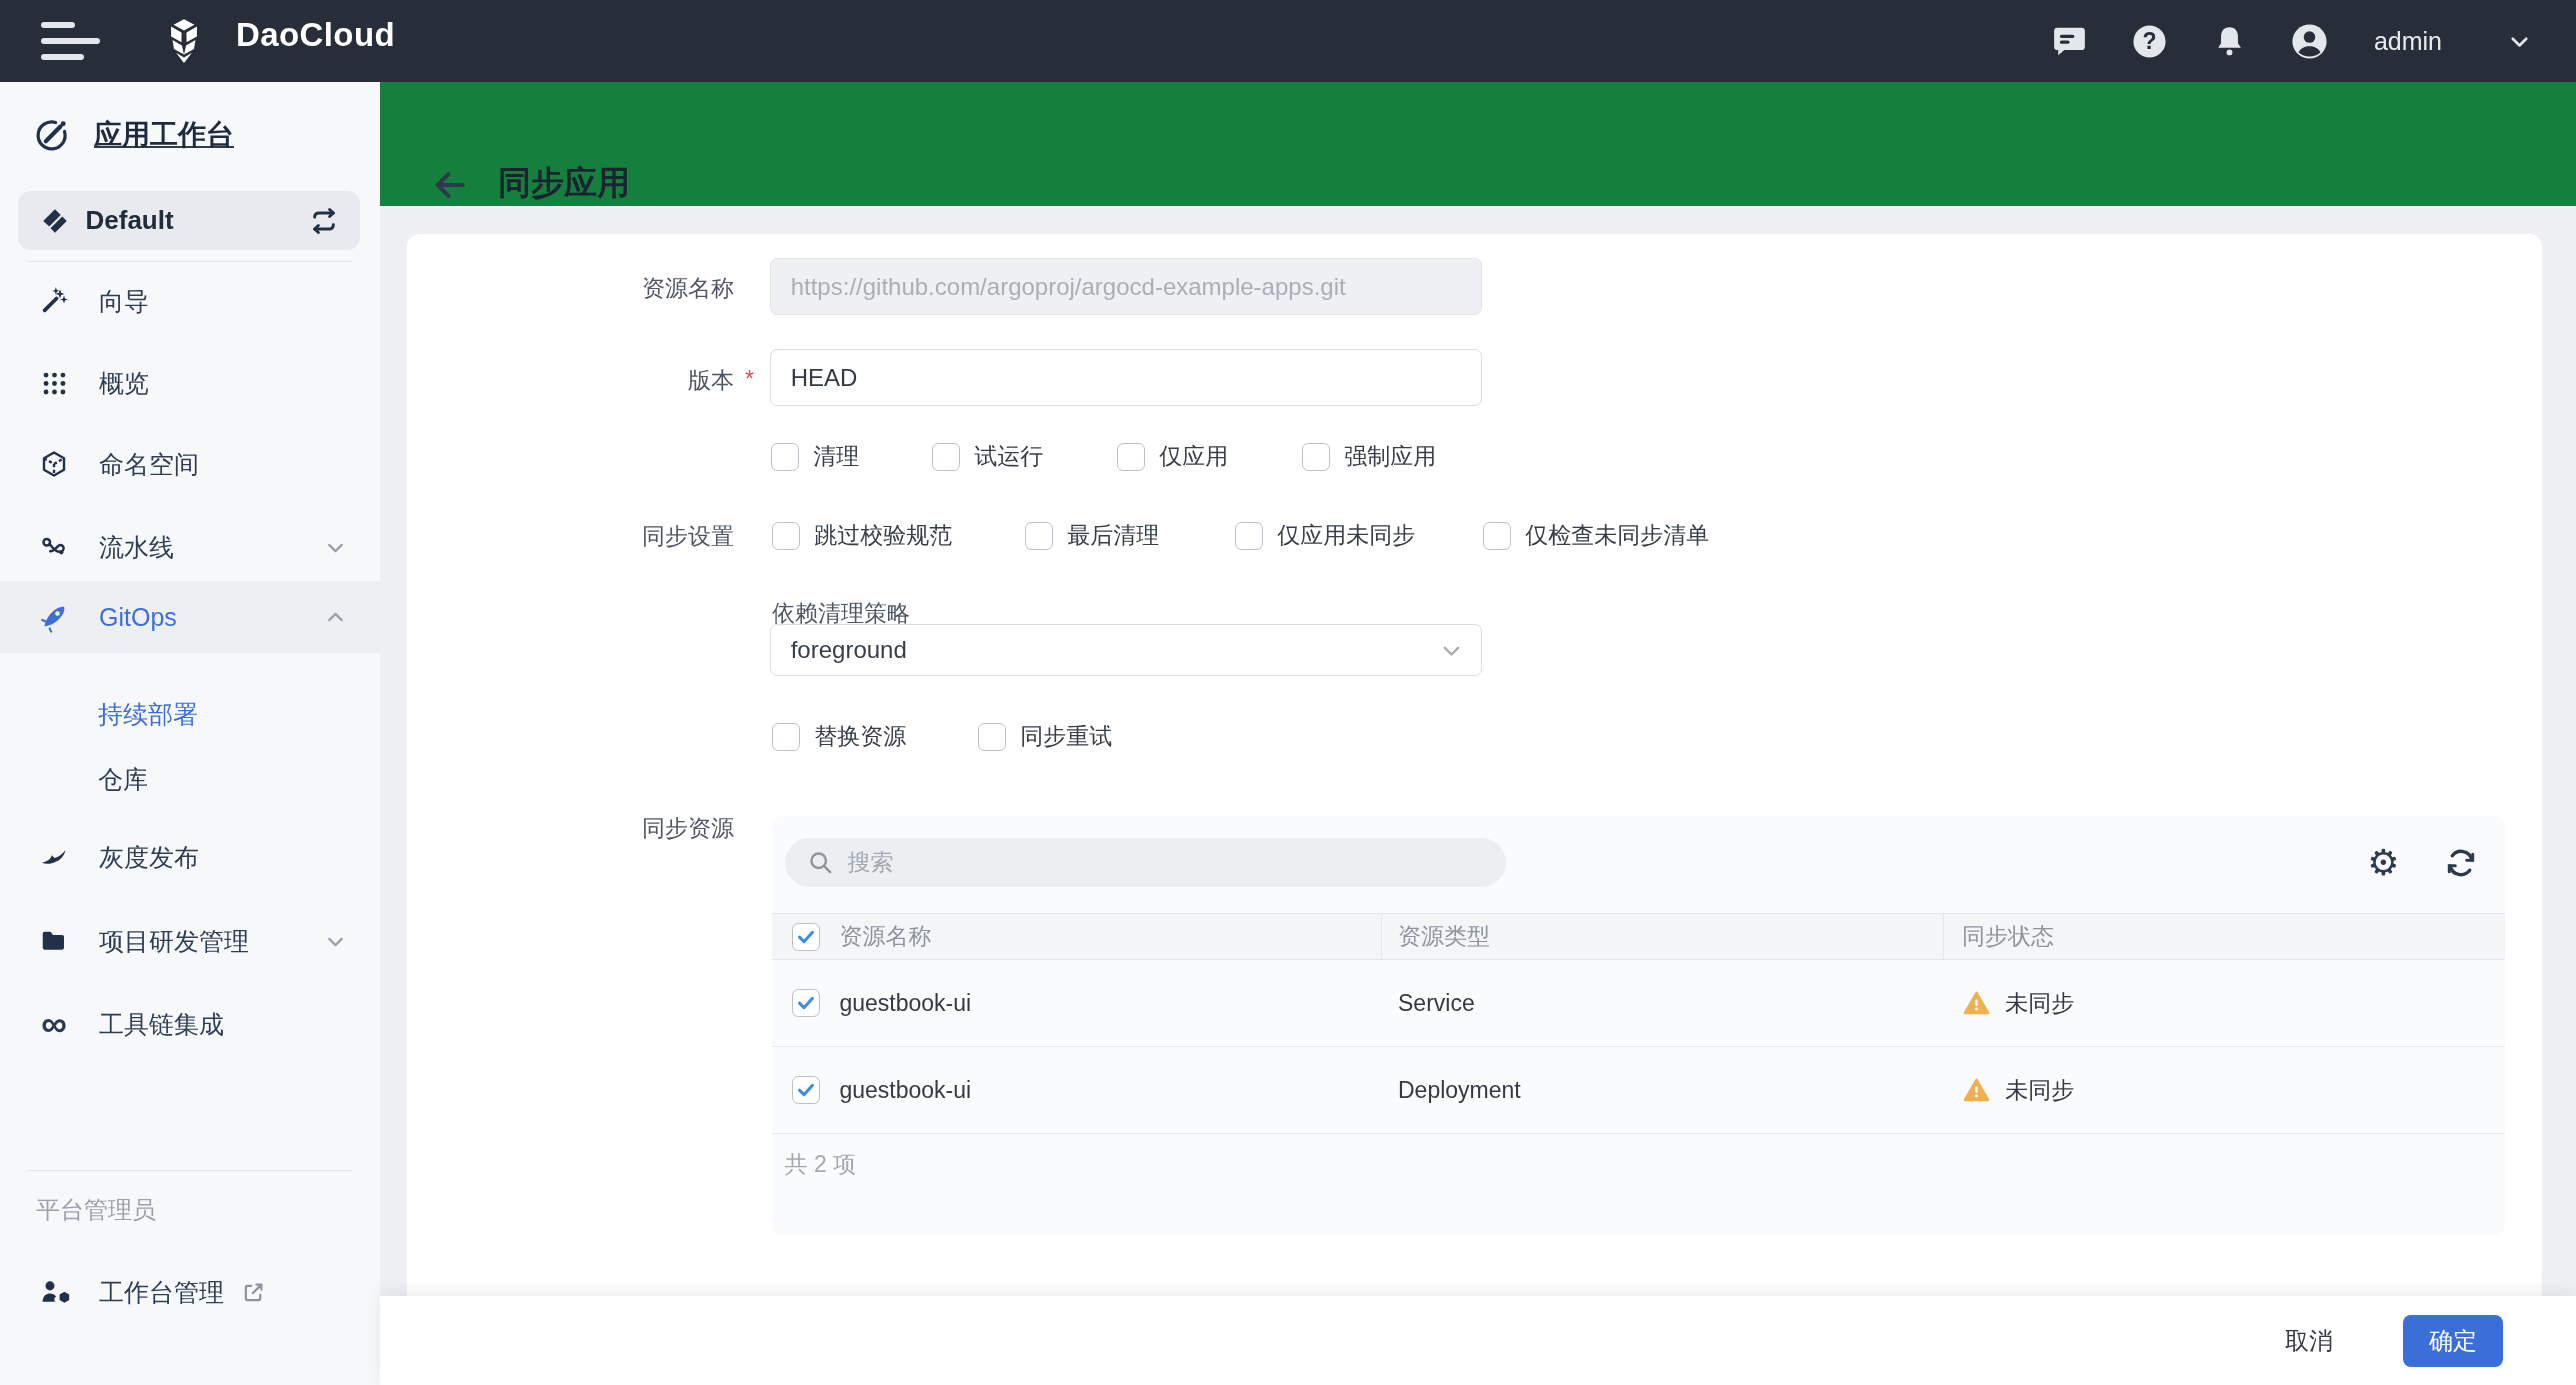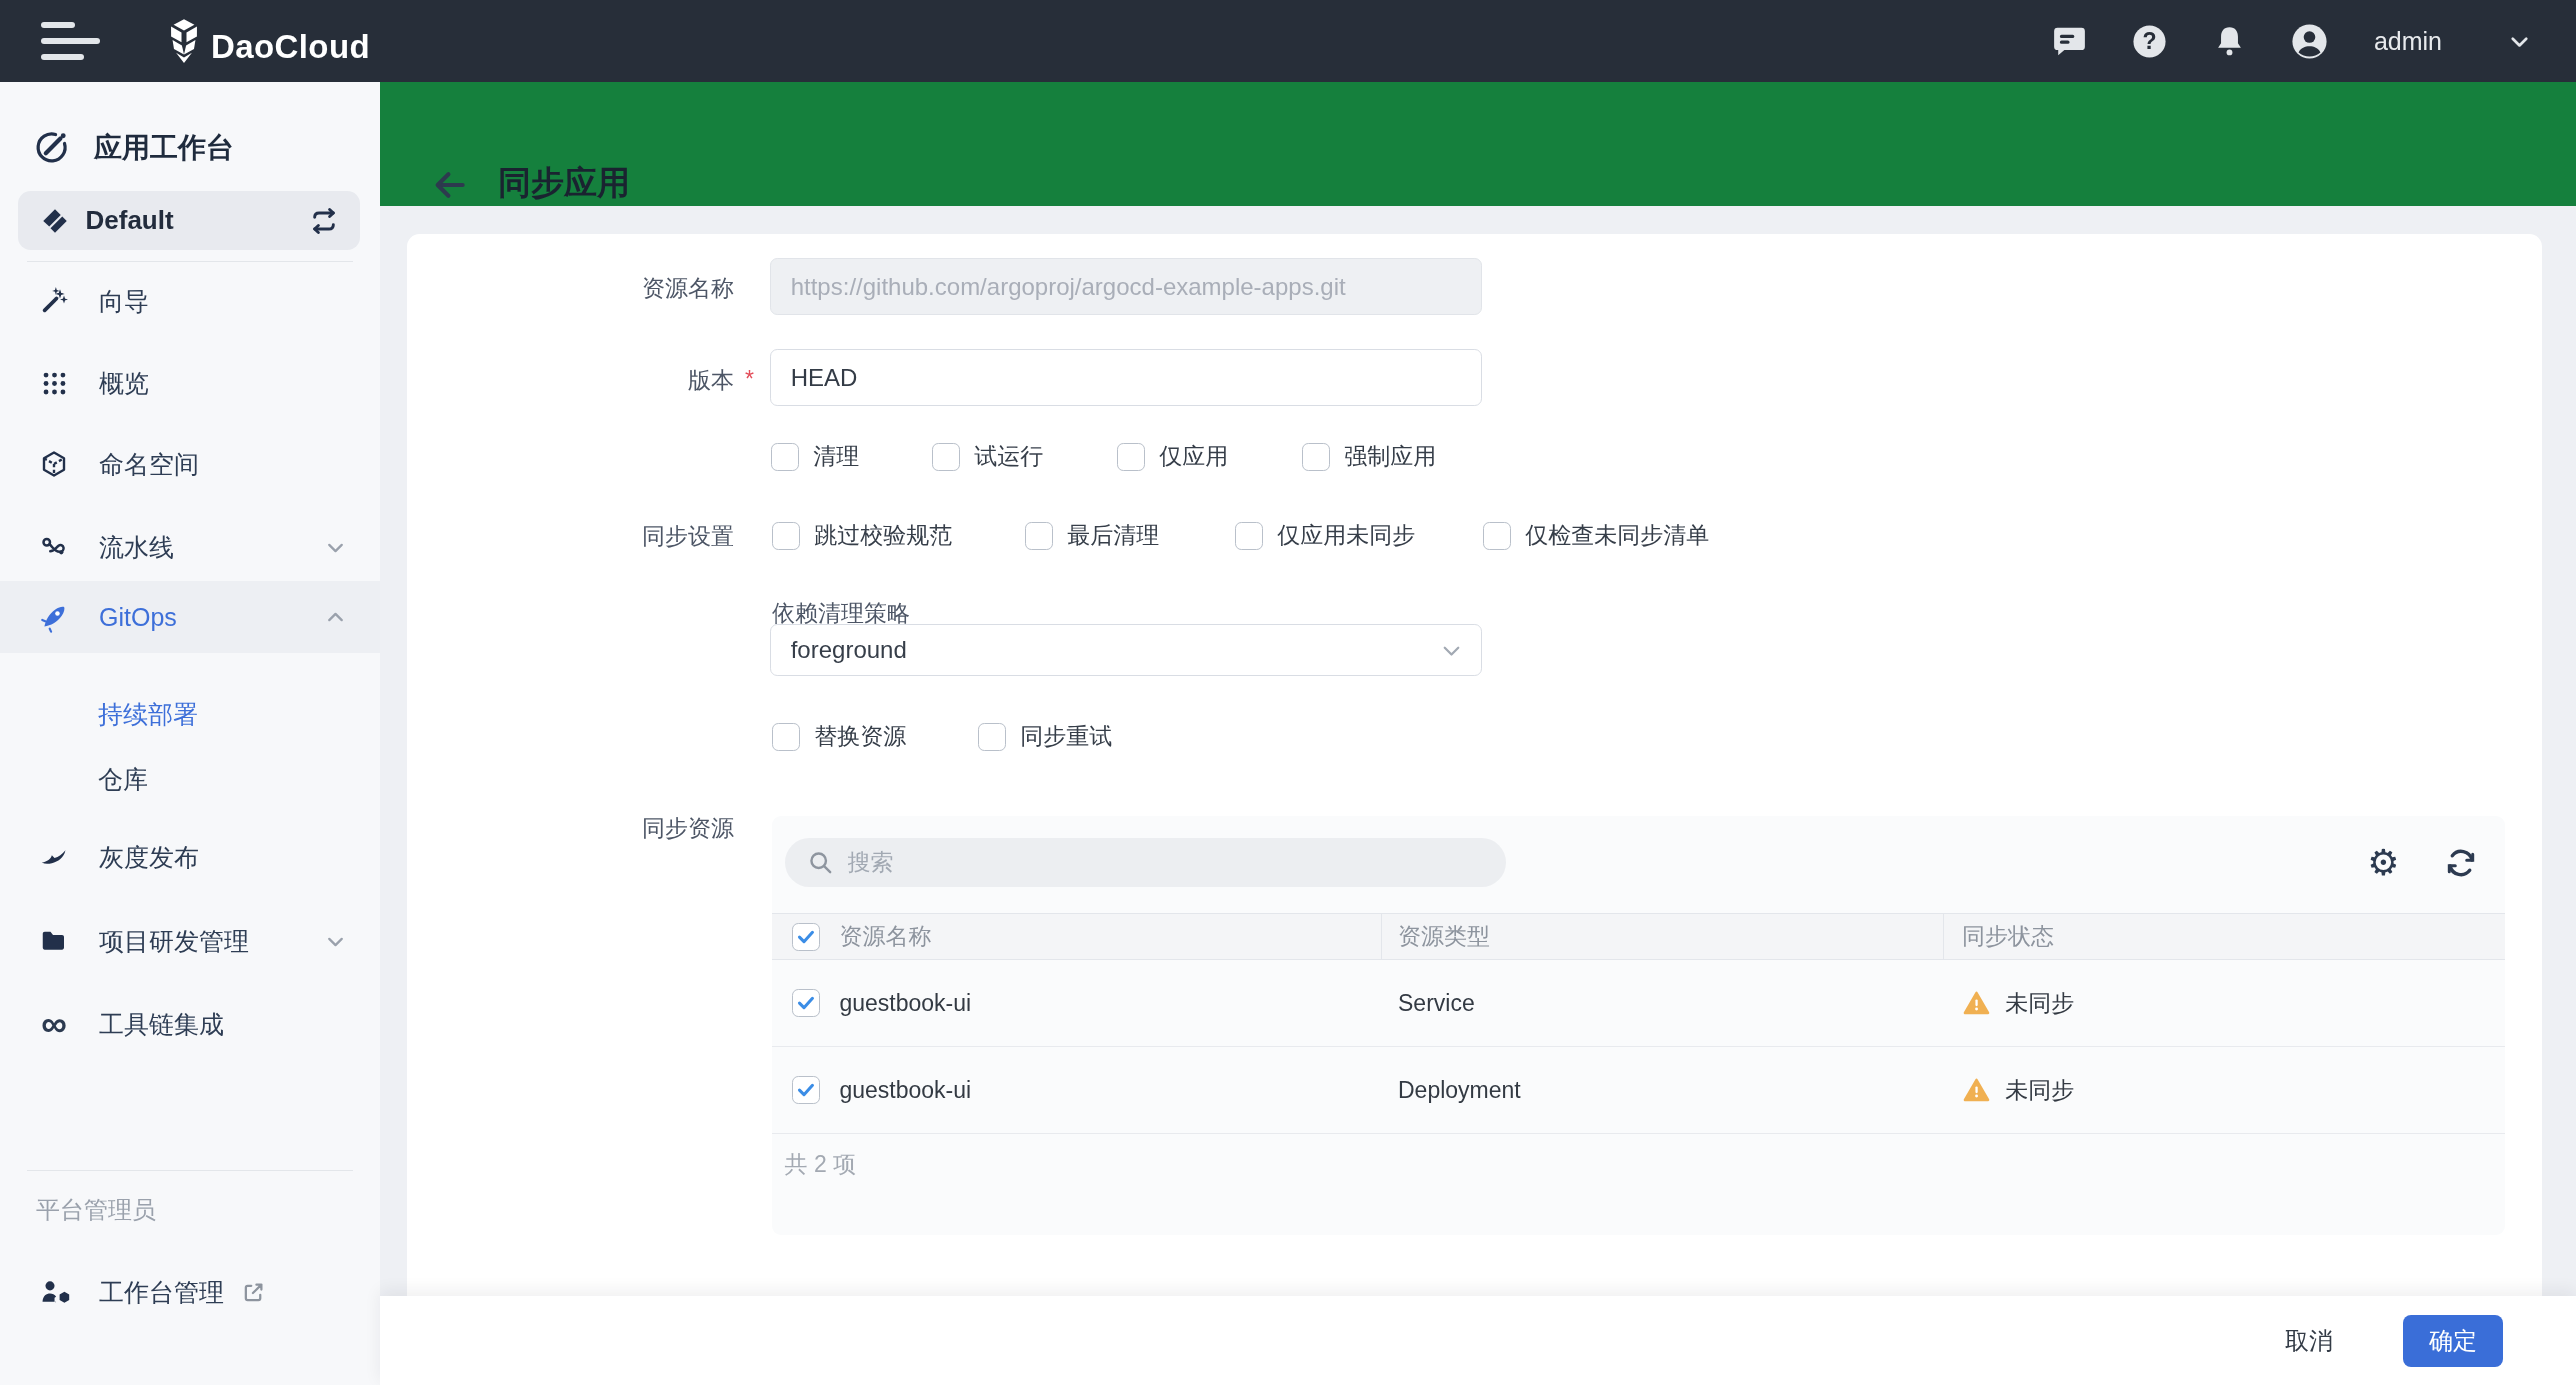--- a/index.html
+++ b/index.html
@@ -10,30 +10,30 @@
   }
 
   
   .topbar { position:absolute; left:0; top:0; width:2576px; height:82px; background:#272e39;
             display:flex; align-items:center; z-index:30; }
   .hamburger { margin-left:41px; width:63px; cursor:pointer; }
   .hamburger span { display:block; height:6.3px; border-radius:3.6px; background:#e3e6ea; margin-bottom:9.8px; }
   .hamburger span:nth-child(1){ width:34px; }
   .hamburger span:nth-child(2){ width:59px; }
   .hamburger span:nth-child(3){ width:43px; margin-bottom:0; }
-  .brand { display:flex; align-items:flex-end; margin-left:55px; gap:2px; }
+  .brand { display:flex; align-items:flex-start; margin-left:55px; gap:27px; }
   .brand-name { color:#fff; font-size:33px; font-weight:bold; letter-spacing:0.4px; }
   .topbar-right { margin-left:auto; display:flex; align-items:center; gap:39px; margin-right:43px; }
   .tb-icon { width:41px; height:41px; display:flex; align-items:center; justify-content:center; cursor:pointer; }
   .admin-name { color:#e8eaed; font-size:25px; margin-left:5.4px; }
   .admin-caret { margin-left:25px; }
 
   
   .sidebar { position:absolute; left:0; top:82px; width:380px; height:1303px; background:#f7f8fa; z-index:20; }
-  .ws-head { position:absolute; left:0; top:34px; width:380px; height:63px; display:flex; align-items:center; }
+  .ws-head { position:absolute; left:0; top:34px; width:380px; height:63px; display:flex; align-items:flex-start;text-decoration:underline; }
   .ws-head .txt { font-size:28px; font-weight:bold; color:#1f2b3d; margin-left:23px; }
   .ws-pill { position:absolute; left:18px; top:109px; width:342px; height:59px; background:#e8eaef;
              border-radius:12.5px; display:flex; align-items:center; cursor:pointer; }
   .ws-pill .txt { font-size:26px; font-weight:600; color:#222c3d; margin-left:16px; }
   .ws-pill .swap { margin-left:auto; margin-right:19.7px; display:flex; }
   .sb-div { position:absolute; left:27px; width:326px; height:0; border-top:1.8px solid #e3e6ea; }
   .nav-item { position:absolute; left:0; width:380px; height:72px; display:flex; align-items:center; cursor:pointer; }
   .nav-item .ic { width:32px; height:32px; margin-left:38px; display:flex; align-items:center; justify-content:center; }
   .nav-item .lbl { font-size:25px; color:#2e3d54; margin-left:29px; }
   .nav-item .chev { margin-left:auto; margin-right:32px; display:flex; }

